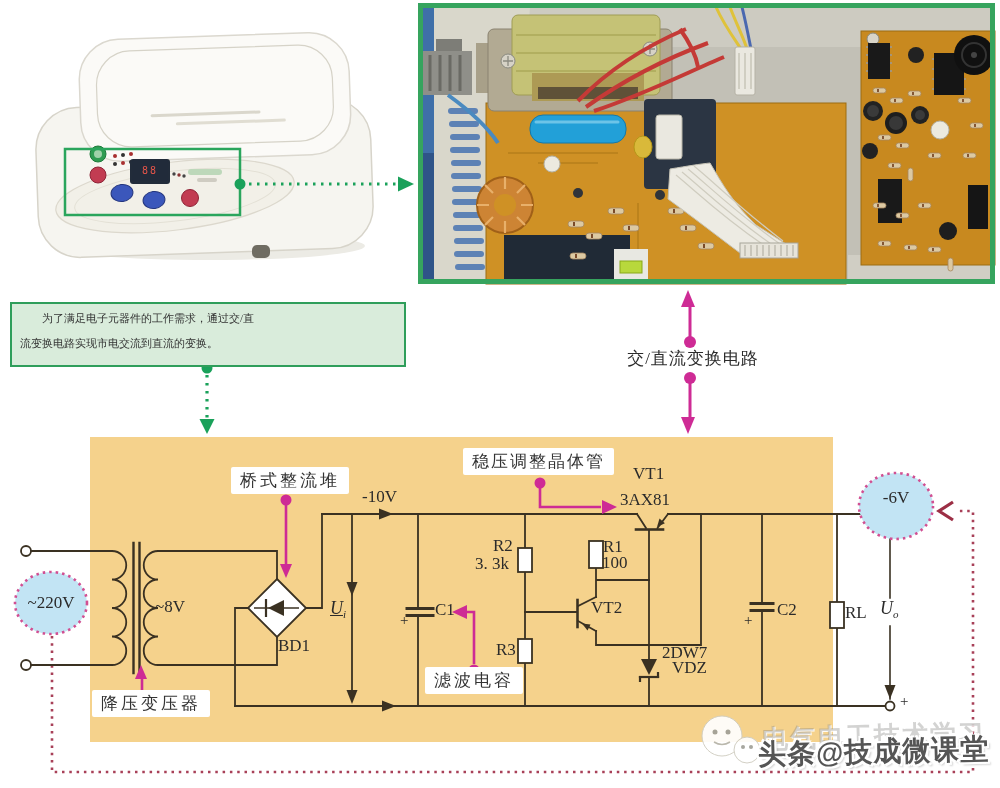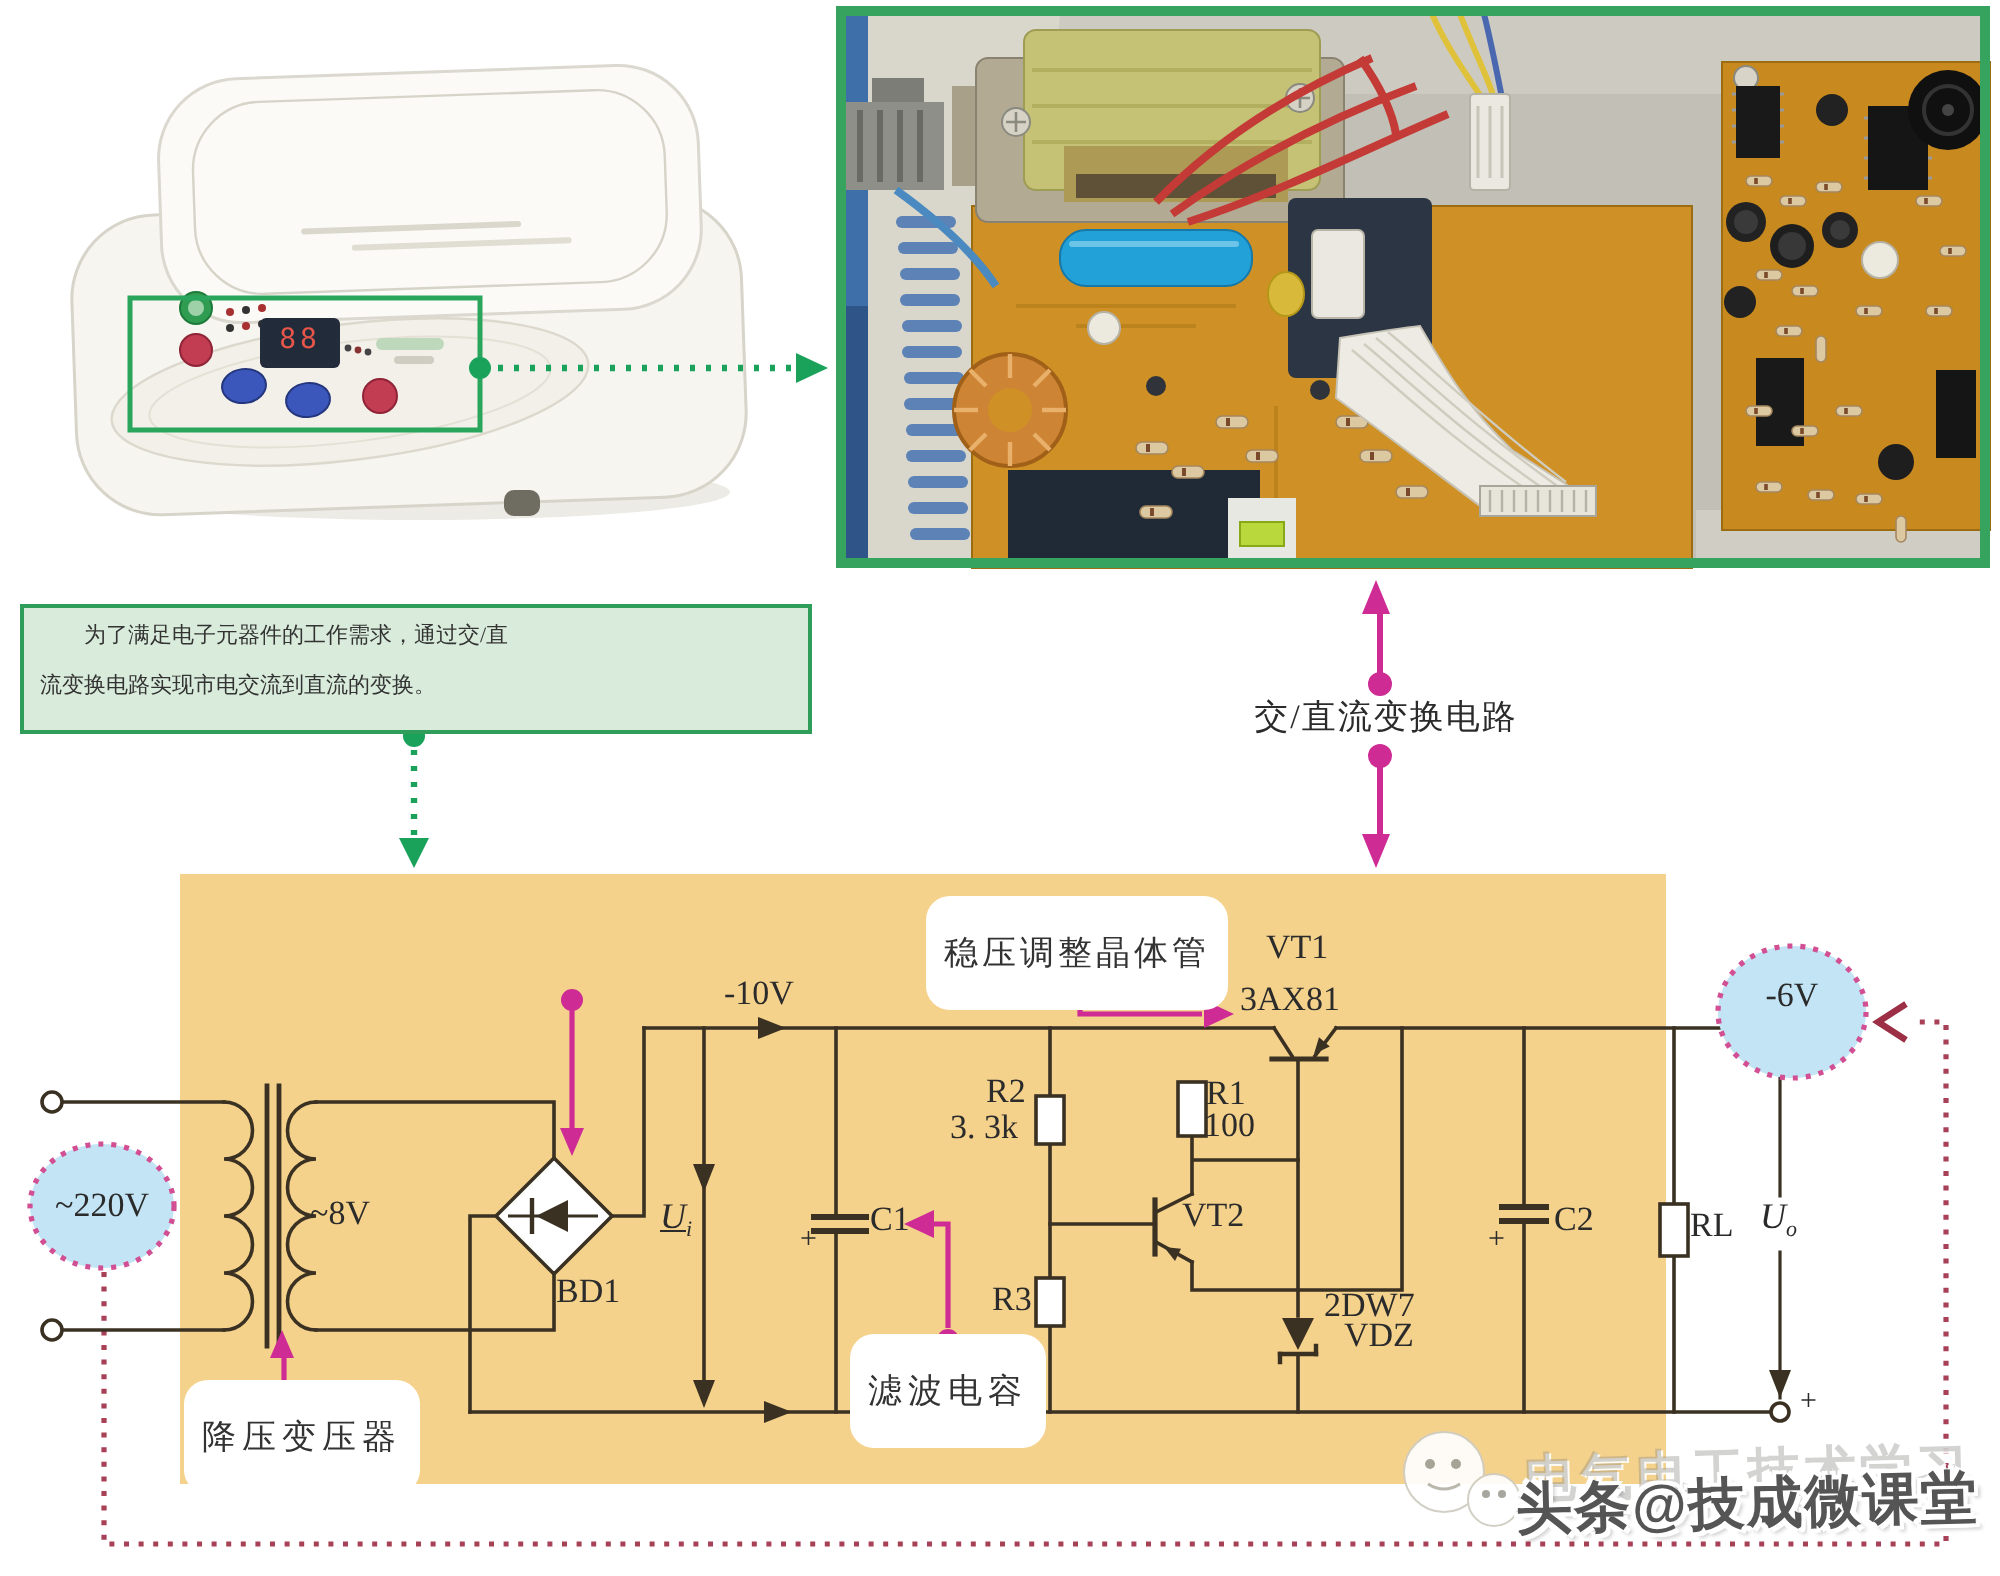--- a/index.html
+++ b/index.html
@@ -1,32 +1,32 @@
 <!DOCTYPE html>
 <html><head>
 <meta charset="utf-8">
 <style>
   html,body{margin:0;padding:0;background:#fff;}
   .stage{position:relative;width:1000px;height:788px;background:#fff;overflow:hidden;
          font-family:"Liberation Serif","DejaVu Serif",serif;color:#2b2b2b;}
   #art{position:absolute;left:0;top:0;}
   .lbl{position:absolute;font-size:17px;line-height:1.1;white-space:nowrap;}
   .ctr{text-align:center;}
-  .callout{position:absolute;background:#fff;padding:17px 9px;font-size:17px;
-           letter-spacing:3px;white-space:nowrap;border-radius:12px;color:#333;}
+  .callout{position:absolute;background:#fff;padding:2px 9px;font-size:17px;
+           letter-spacing:3px;white-space:nowrap;border-radius:2px;color:#333;}
   .explain{position:absolute;left:10px;top:302px;width:392px;height:59px;
            background:#d9ecdb;border:2px solid #2f9e5b;font-size:11px;
            line-height:25px;padding-top:2px;color:#333;}
   .explain .l1{text-indent:2em;padding:0 8px;}
   .explain .l2{padding:0 8px;}
   .sub{font-size:11px;vertical-align:-4px;font-style:italic;}
   .usym{font-style:italic;font-size:18px;}
   .display{position:absolute;left:132px;top:160px;width:36px;height:21px;
            background:#212b3a;border-radius:2px;color:#e8564a;text-align:center;
-           font-family:"DejaVu Sans Mono",monospace;font-size:14px;line-height:21px;
+           font-family:"DejaVu Sans Mono",monospace;font-size:10px;line-height:21px;
            letter-spacing:2px;}
   .wm-back{position:absolute;left:762px;top:719px;font-family:"Liberation Sans",sans-serif;
            font-weight:bold;font-size:26px;letter-spacing:2px;color:rgba(130,130,125,0.35);
            text-shadow:1px 1px 0 rgba(255,255,255,0.9);transform:rotate(-1.5deg);}
   .wm-front{position:absolute;left:758px;top:733px;font-family:"Liberation Sans",sans-serif;
            font-weight:bold;font-size:28px;letter-spacing:1px;color:#555;
            text-shadow:-2px -2px 0 #fff,2px -2px 0 #fff,-2px 2px 0 #fff,2px 2px 0 #fff,3px 3px 2px rgba(0,0,0,0.18);
            transform:rotate(-1.5deg);}
   .sm{font-size:15px;}
 </style>
@@ -369,20 +369,21 @@
 
   <div class="explain">
     <div class="l1">为了满足电子元器件的工作需求，通过交/直</div>
     <div class="l2">流变换电路实现市电交流到直流的变换。</div>
   </div>
 
   <div class="lbl ctr" style="left:618px;top:350px;width:150px;letter-spacing:1px;">交/直流变换电路</div>
 
   <div class="display">88</div>
 
+  <div class="callout" style="left:231px;top:467px;">桥式整流堆</div>
   <div class="callout" style="left:92px;top:690px;">降压变压器</div>
   <div class="callout" style="left:425px;top:667px;">滤波电容</div>
   <div class="callout" style="left:463px;top:448px;letter-spacing:2px;">稳压调整晶体管</div>
 
   <div class="lbl ctr" style="left:14px;top:594px;width:74px;">~220V</div>
   <div class="lbl" style="left:155px;top:598px;">~8V</div>
   <div class="lbl" style="left:362px;top:488px;">-10V</div>
   <div class="lbl" style="left:278px;top:637px;">BD1</div>
 
   <div class="lbl" style="left:330px;top:599px;text-decoration:underline;"><span class="usym">U</span><span class="sub">i</span></div>

